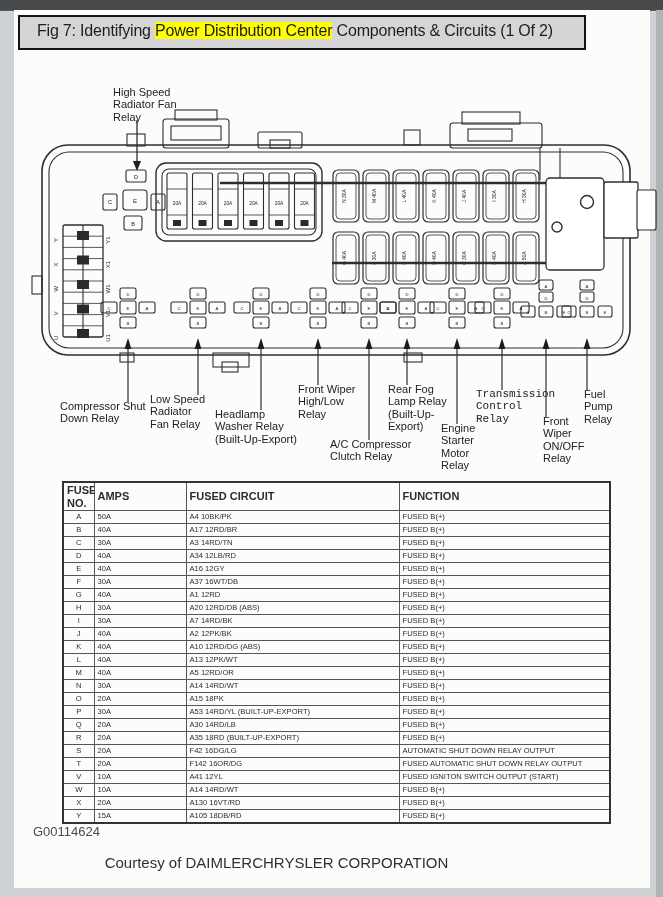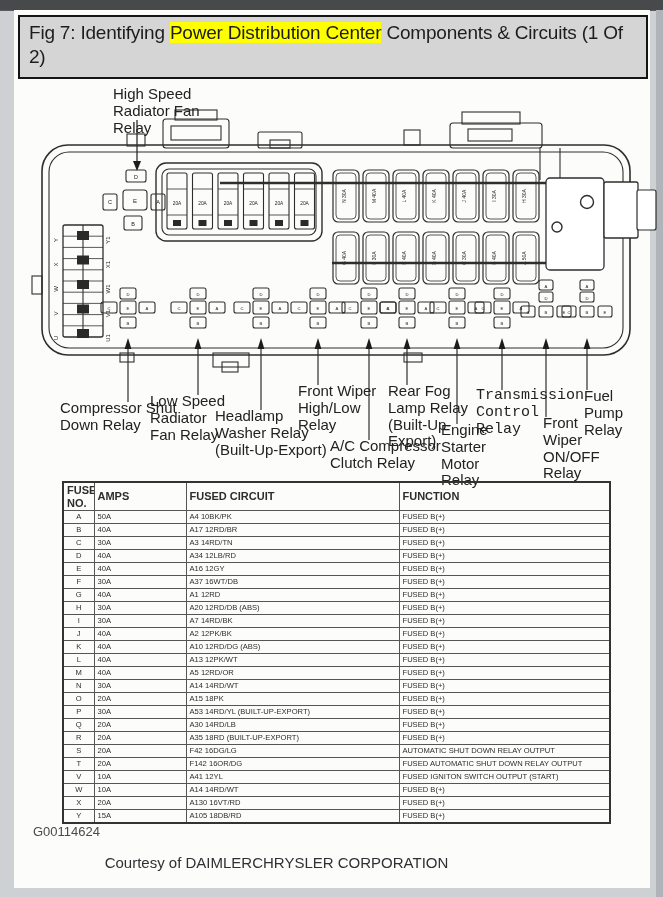--- a/index.html
+++ b/index.html
@@ -1,28 +1,28 @@
 <!DOCTYPE html>
 <html><head>
 <meta charset="utf-8">
 <style>
   html,body{margin:0;padding:0;background:#9ea2a6;}
   .screen{position:relative;width:663px;height:897px;background:#ced1d4;overflow:hidden;
           font-family:"Liberation Sans",sans-serif;}
   .topbar{position:absolute;left:0;top:0;width:663px;height:10px;background:#47494b;border-bottom:1px solid #5a5c5e;}
   .page{position:absolute;left:14px;top:10px;width:636px;height:878px;background:#fcfcfb;}
   .right-edge{position:absolute;left:656px;top:10px;width:7px;height:887px;background:#b0b4b8;}
-  .title-box{position:absolute;left:18px;top:15px;width:630px;box-sizing:border-box;
-             border:2px solid #141414;background:#d5d5d5;padding:4px 10px 7px 9px;
-             font-size:19px;line-height:1.28;color:#1d1d1f;letter-spacing:-0.2px;}
+  .title-box{position:absolute;left:18px;top:15px;width:568px;box-sizing:border-box;
+             border:2px solid #141414;background:#d5d5d5;padding:4px 10px 7px 17px;
+             font-size:16px;line-height:1.28;color:#1d1d1f;letter-spacing:-0.2px;}
   .hl{background:#ffff00;}
   .diagram{position:absolute;left:0;top:70px;width:663px;height:402px;}
   .diagram svg{position:absolute;left:0;top:0;}
   svg text{font-family:"Liberation Sans",sans-serif;fill:#222;}
-  .dlabel{position:absolute;font-size:15px;line-height:1.12;color:#222;white-space:pre-line;}
+  .dlabel{position:absolute;font-size:11px;line-height:1.12;color:#222;white-space:pre-line;}
   .table-title{position:absolute;left:0;top:469px;width:663px;text-align:center;
                font-size:9px;font-weight:bold;color:#1f1f1f;letter-spacing:0.2px;}
   table.fuses{position:absolute;left:62px;top:481px;width:547px;border-collapse:collapse;
               table-layout:fixed;border:2px solid #333;}
   table.fuses th,table.fuses td{border:1px solid #555;font-size:7.6px;color:#2d2d2d;
               padding:1px 3px;box-sizing:border-box;overflow:hidden;white-space:nowrap;line-height:1.15;}
   table.fuses th{font-weight:bold;text-align:left;height:25px;vertical-align:middle;white-space:normal;font-size:11px;}
   table.fuses td{height:13px;}
   table.fuses td.c-fuse{text-align:center;}
   .fig-id{position:absolute;left:33px;top:824px;font-size:13px;color:#4a4a4a;}

